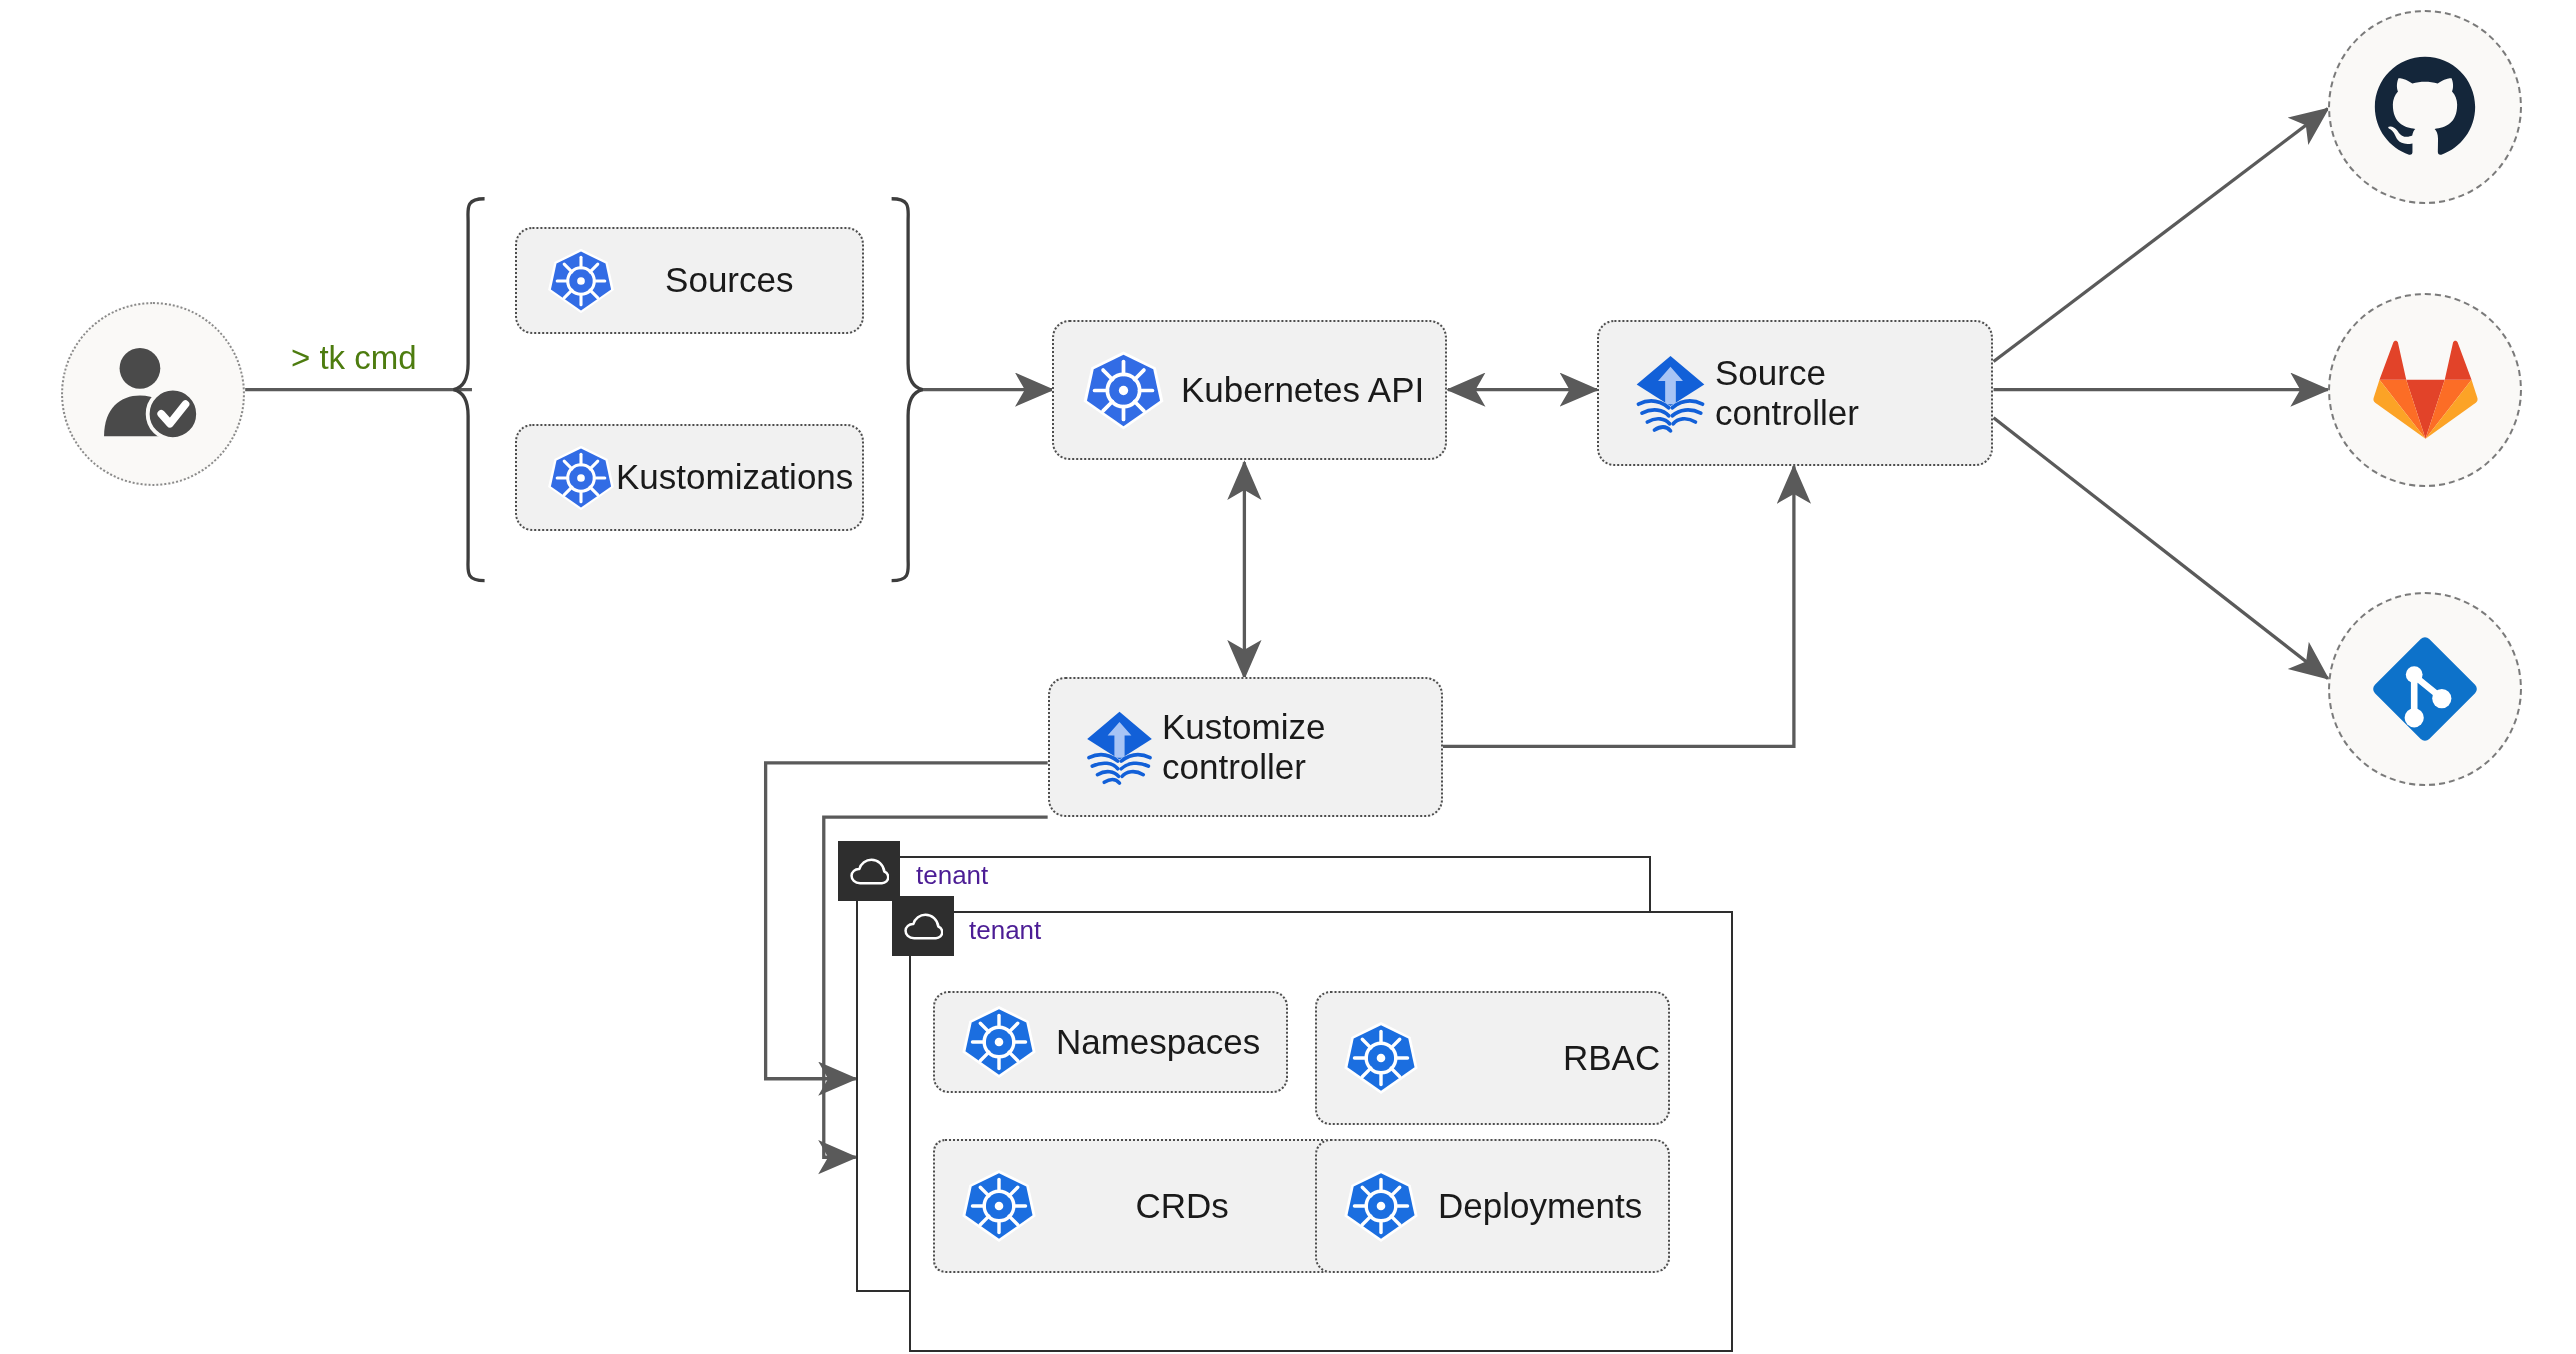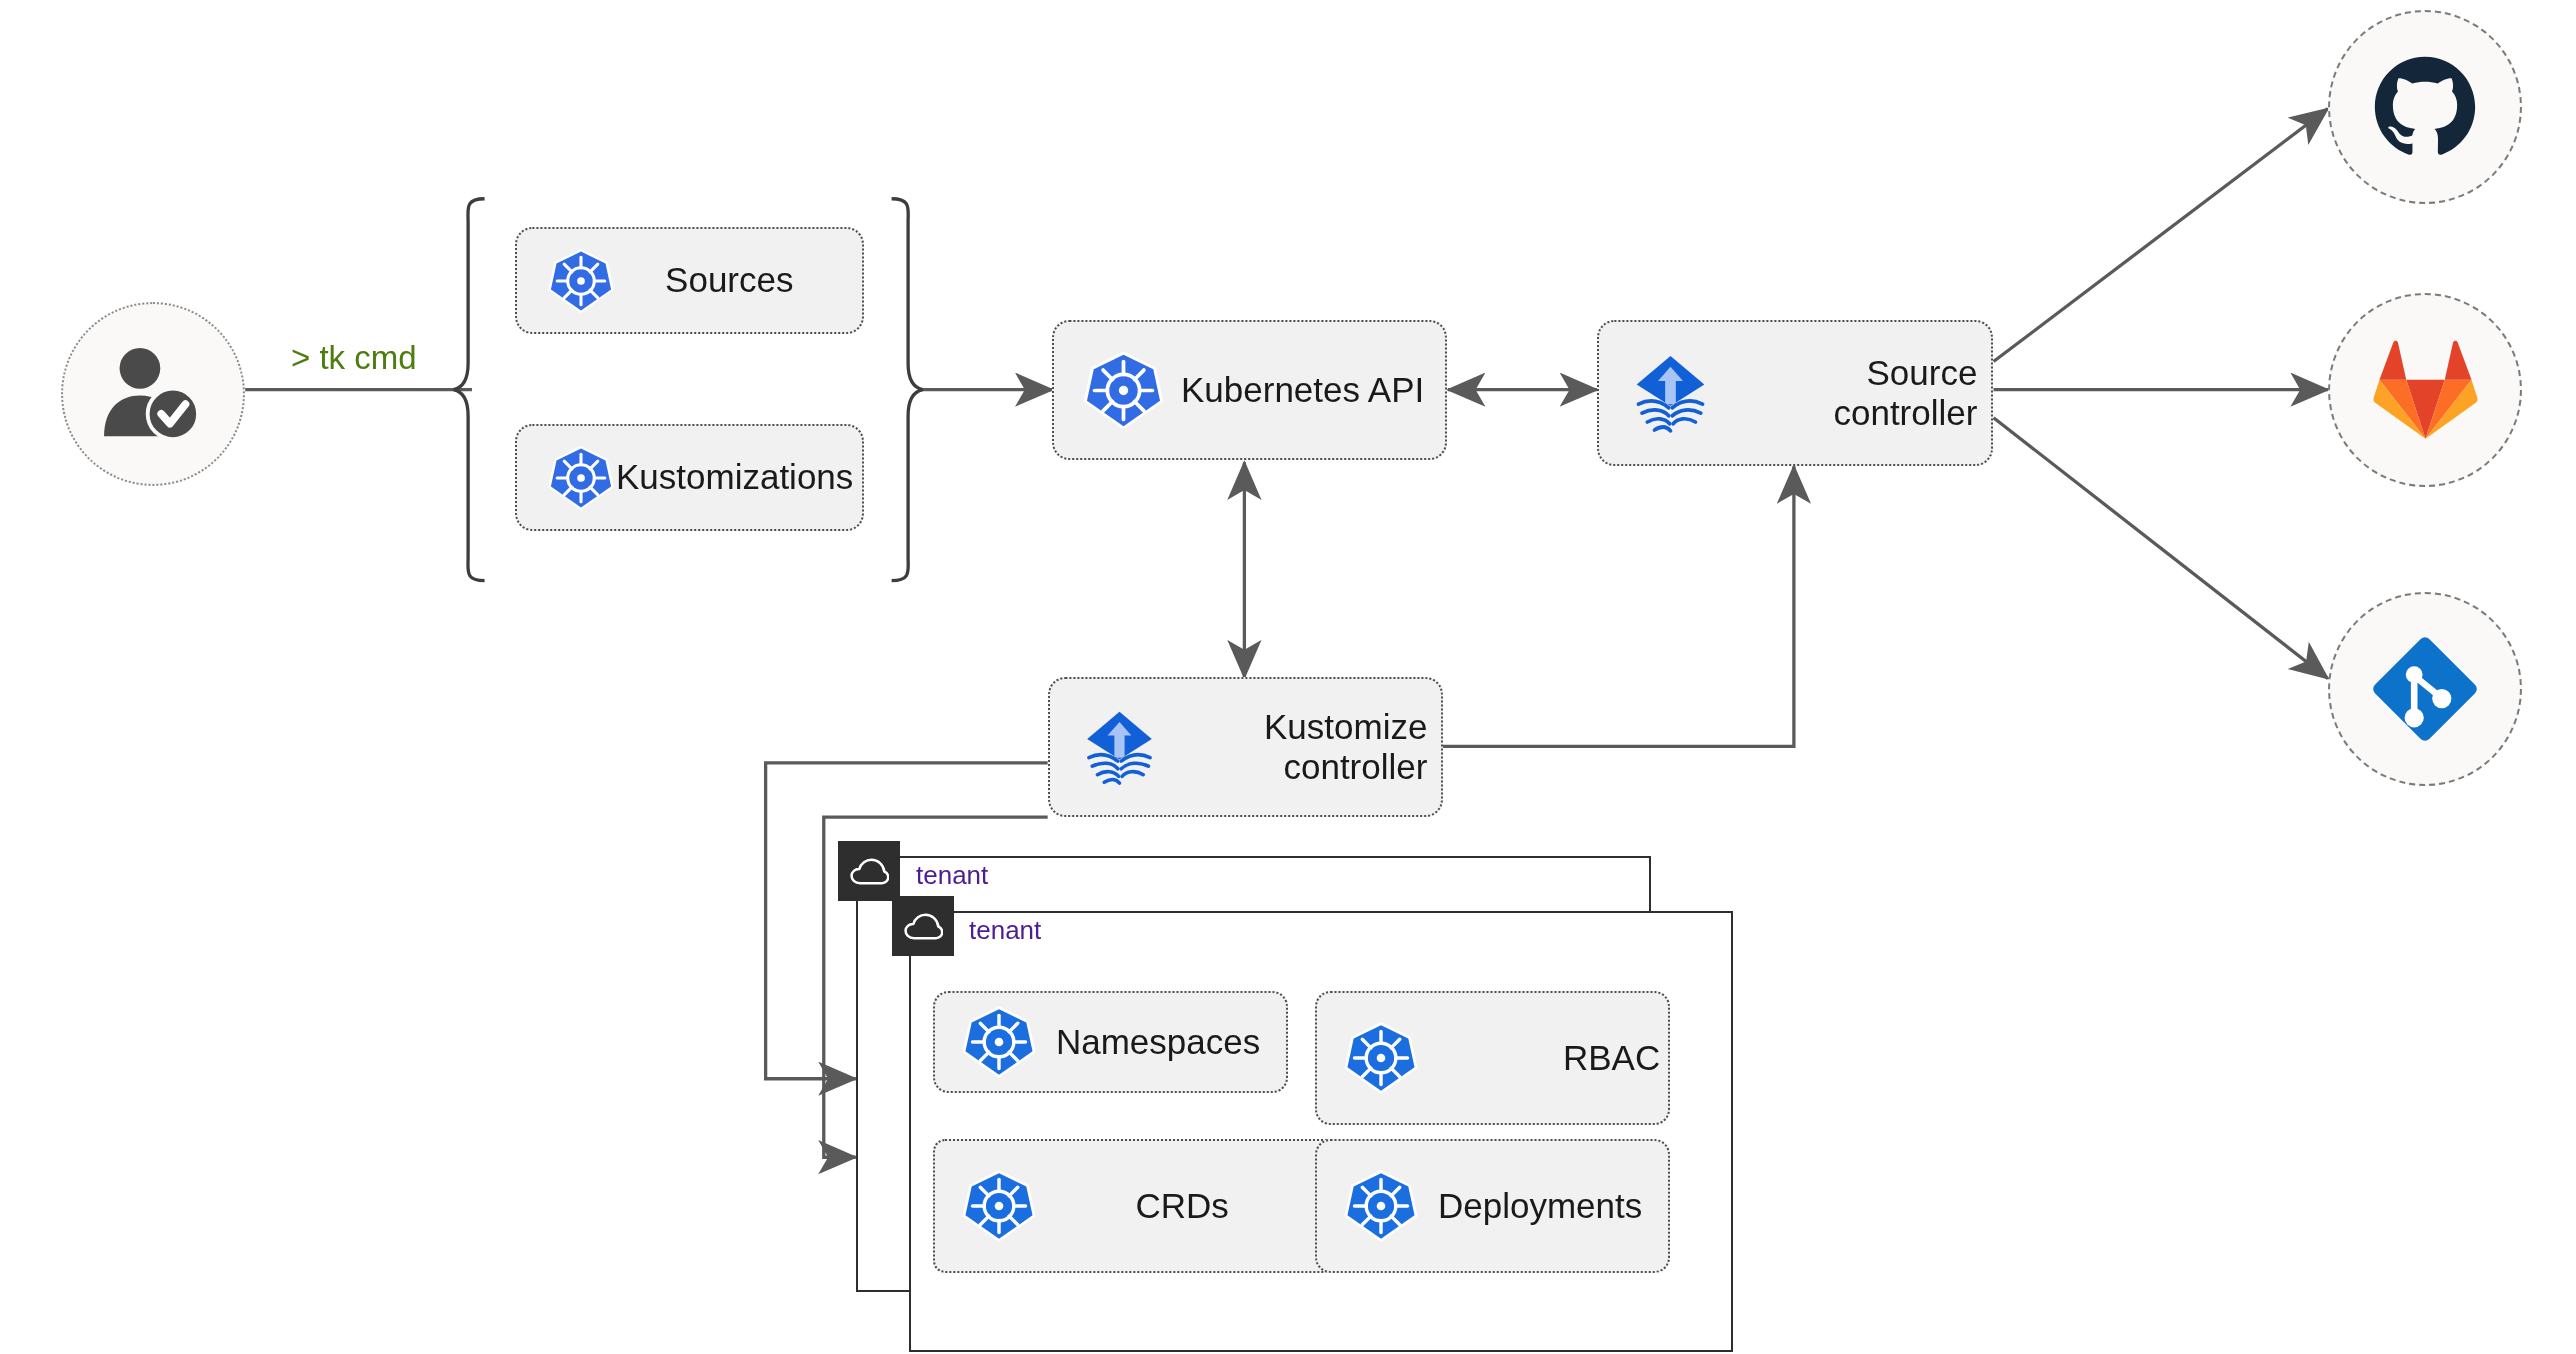--- a/index.html
+++ b/index.html
@@ -229,39 +229,39 @@
       <g stroke="#1260d8" stroke-width="4.2" fill="none" stroke-linecap="round">
         <path d="M14 62 C26 56 38 58 48 66"></path>
         <path d="M52 66 C62 58 74 56 86 62"></path>
         <path d="M18 72 C30 66 42 68 48 75"></path>
         <path d="M52 75 C60 68 72 66 84 72"></path>
         <path d="M24 82 C34 76 44 78 49 84"></path>
         <path d="M53 84 C58 78 68 76 78 82"></path>
         <path d="M32 91 C40 86 46 87 50 92"></path>
       </g>
     </svg>
-    <div class="label" style="flex:1;text-align:right;padding-right:13.6px;">Source
+    <div class="label" style="flex:1;text-align:left;padding-right:13.6px;">Source
 controller</div>
   </div>
 
   <div class="node" style="left:1048px;top:677px;width:395px;height:140px;padding-left:27px;">
     <svg class="ico" width="85" height="85" viewBox="0 0 100 100">
       <polygon points="50,8 88,40 50,64 12,40" fill="#1260d8"></polygon>
       <path d="M50 20 L64 36 L56 36 L56 62 L44 62 L44 36 L36 36 Z" fill="#a7c4f5"></path>
       <g stroke="#1260d8" stroke-width="4.2" fill="none" stroke-linecap="round">
         <path d="M14 62 C26 56 38 58 48 66"></path>
         <path d="M52 66 C62 58 74 56 86 62"></path>
         <path d="M18 72 C30 66 42 68 48 75"></path>
         <path d="M52 75 C60 68 72 66 84 72"></path>
         <path d="M24 82 C34 76 44 78 49 84"></path>
         <path d="M53 84 C58 78 68 76 78 82"></path>
         <path d="M32 91 C40 86 46 87 50 92"></path>
       </g>
     </svg>
-    <div class="label" style="flex:1;text-align:right;padding-right:13.6px;">Kustomize
+    <div class="label" style="flex:1;text-align:left;padding-right:13.6px;">Kustomize
 controller</div>
   </div>
 
   <div class="provider" style="left:2328px;top:9.7px;width:194px;height:194px;">
     <svg width="114" height="114" viewBox="0 0 100 100">
       <path fill="#14263a" d="M50 6 C25.7 6 6 25.7 6 50 C6 69.4 18.6 85.9 36 91.8
         C38.2 92.2 39 90.8 39 89.7 C39 88.6 39 85.8 39 82 C27 84.6 24.4 76.2 24.4 76.2
         C22.4 71 19.4 69.6 19.4 69.6 C15.5 67 19.7 67 19.7 67 C24 67.3 26.3 71.4 26.3 71.4
         C30.1 78 36.3 76.1 38.8 75 C39.2 72.2 40.3 70.3 41.5 69.2 C31.9 68.2 21.8 64.5 21.8 47.9
         C21.8 43.2 23.5 39.3 26.3 36.3 C25.8 35.2 24.3 30.8 26.7 24.8 C26.7 24.8 30.4 23.6 38.9 29.4

